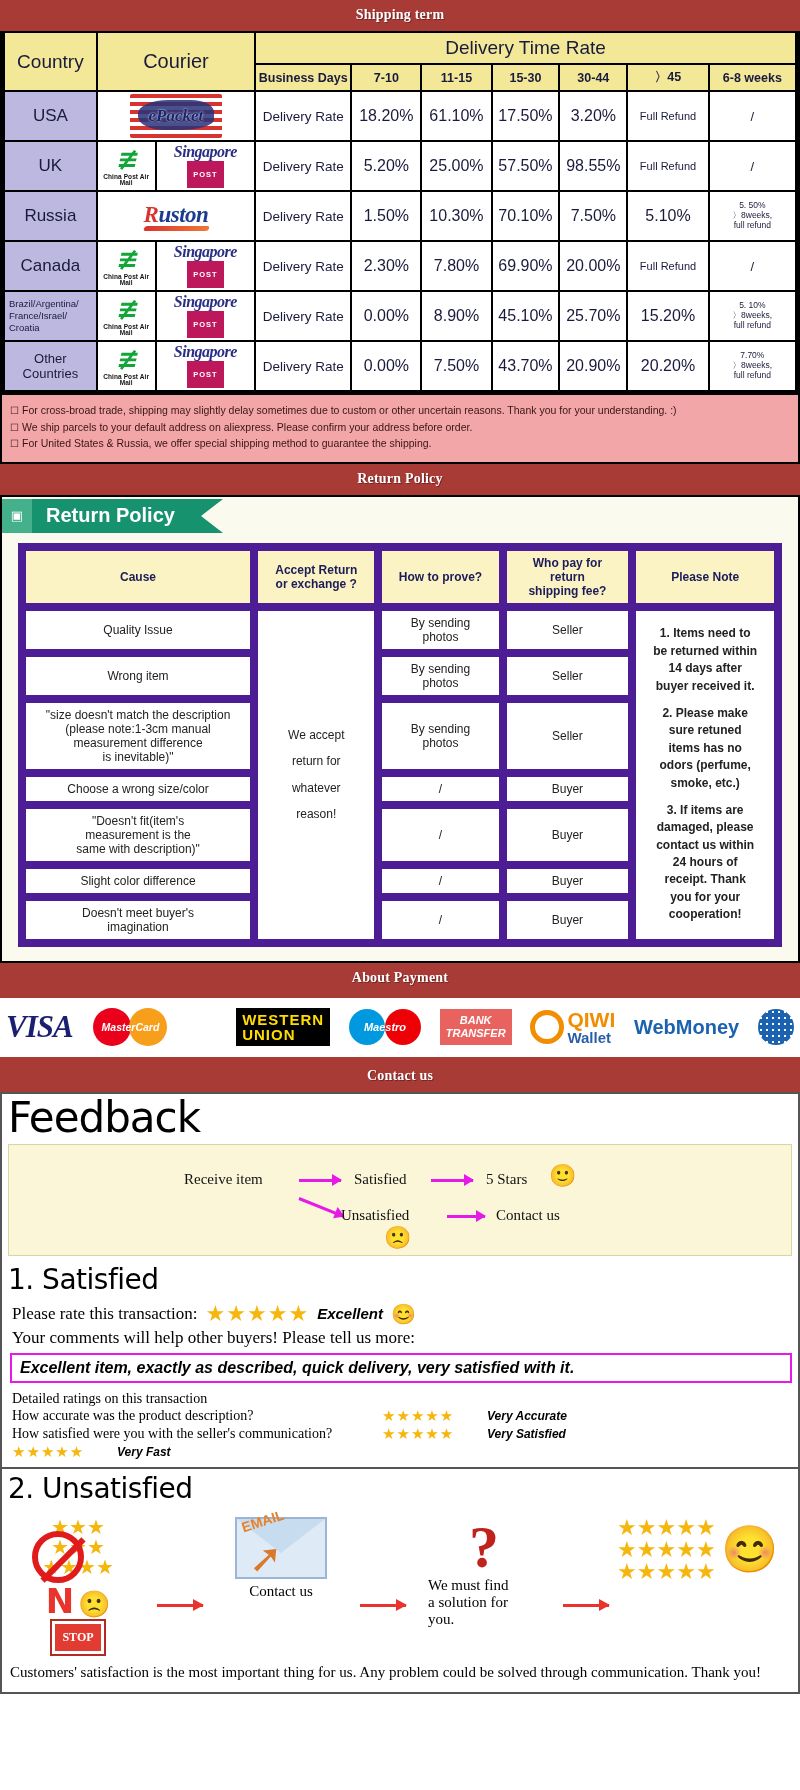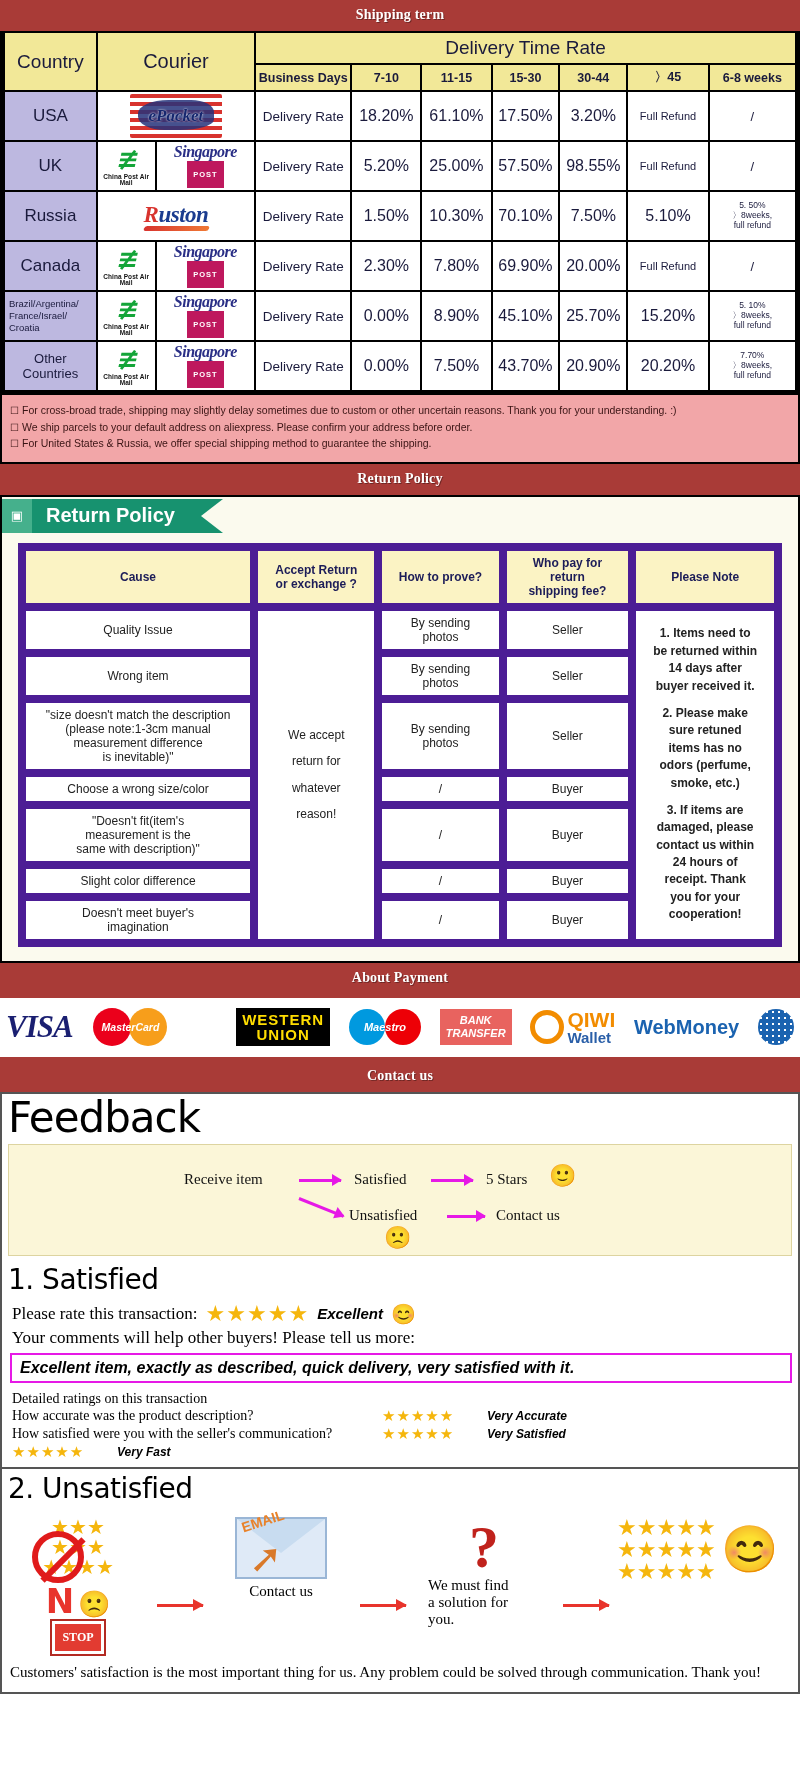--- a/index.html
+++ b/index.html
@@ -140,21 +140,21 @@
     background:#fff; display:flex; align-items:center; justify-content:space-between;
     padding:3px 6px; gap:4px; height:59px;
   }
   .visa{ font-family:"Liberation Serif", serif; font-style:italic; font-weight:bold;
     font-size:31px; color:#1a1f71; letter-spacing:-1px; }
   .mc{ position:relative; width:78px; height:40px; display:flex; align-items:center; justify-content:center;}
   .mc .c1,.mc .c2{ position:absolute; width:38px;height:38px;border-radius:50%;}
   .mc .c1{ background:#eb001b; left:2px;}
   .mc .c2{ background:#f79e1b; right:2px;}
   .mc span{ position:relative;z-index:3;color:#fff;font-size:10.5px;font-weight:bold;font-style:italic;}
-  .wu{ background:#000; padding:4px 6px; text-align:center; line-height:1;margin-left:48px;}
+  .wu{ background:#000; padding:4px 6px; line-height:1;margin-left:48px;}
   .wu span{ display:block;color:#ffdd00;font-weight:bold;font-size:15px;letter-spacing:1px;}
   .maestro{ position:relative;width:72px;height:38px;display:flex;align-items:center;justify-content:center;}
   .maestro .c1,.maestro .c2{position:absolute;width:36px;height:36px;border-radius:50%;}
   .maestro .c1{background:#0099df;left:0;}
   .maestro .c2{background:#ed0006;right:0;}
   .maestro span{position:relative;z-index:3;color:#fff;font-size:11px;font-weight:bold;font-style:italic;}
   .bank{ background:#e8635f;color:#fff;padding:5px 6px;font-weight:bold;font-style:italic;font-size:11px;line-height:1.15;text-align:center;}
   .qiwi{ display:flex;align-items:center;gap:3px;}
   .qiwi .q{ width:34px;height:34px;border:5px solid #f28c00;border-radius:50%;}
   .qiwi .w{ line-height:1; }
@@ -544,21 +544,21 @@
 
   <div class="fb-flowbox">
     <div class="lbl" style="left:175px;top:26px">Receive item</div>
     <div class="arr" style="left:290px;top:34px;width:42px"></div>
     <div class="lbl" style="left:345px;top:26px">Satisfied</div>
     <div class="arr" style="left:422px;top:34px;width:42px"></div>
     <div class="lbl" style="left:477px;top:26px">5 Stars</div>
     <div class="emoji" style="left:540px;top:20px">🙂</div>
 
     <div class="arr" style="left:290px;top:52px;width:48px;transform:rotate(22deg);transform-origin:left center"></div>
-    <div class="lbl" style="left:340px;top:62px">Unsatisfied</div>
+    <div class="lbl" style="left:332px;top:62px">Unsatisfied</div>
     <div class="arr" style="left:438px;top:70px;width:38px"></div>
     <div class="lbl" style="left:487px;top:62px">Contact us</div>
     <div class="emoji" style="left:375px;top:82px">🙁</div>
   </div>
 
   <div class="sec-h">1. Satisfied</div>
 
 
   <div class="rate-line">
     <span>Please rate this transaction:</span>

